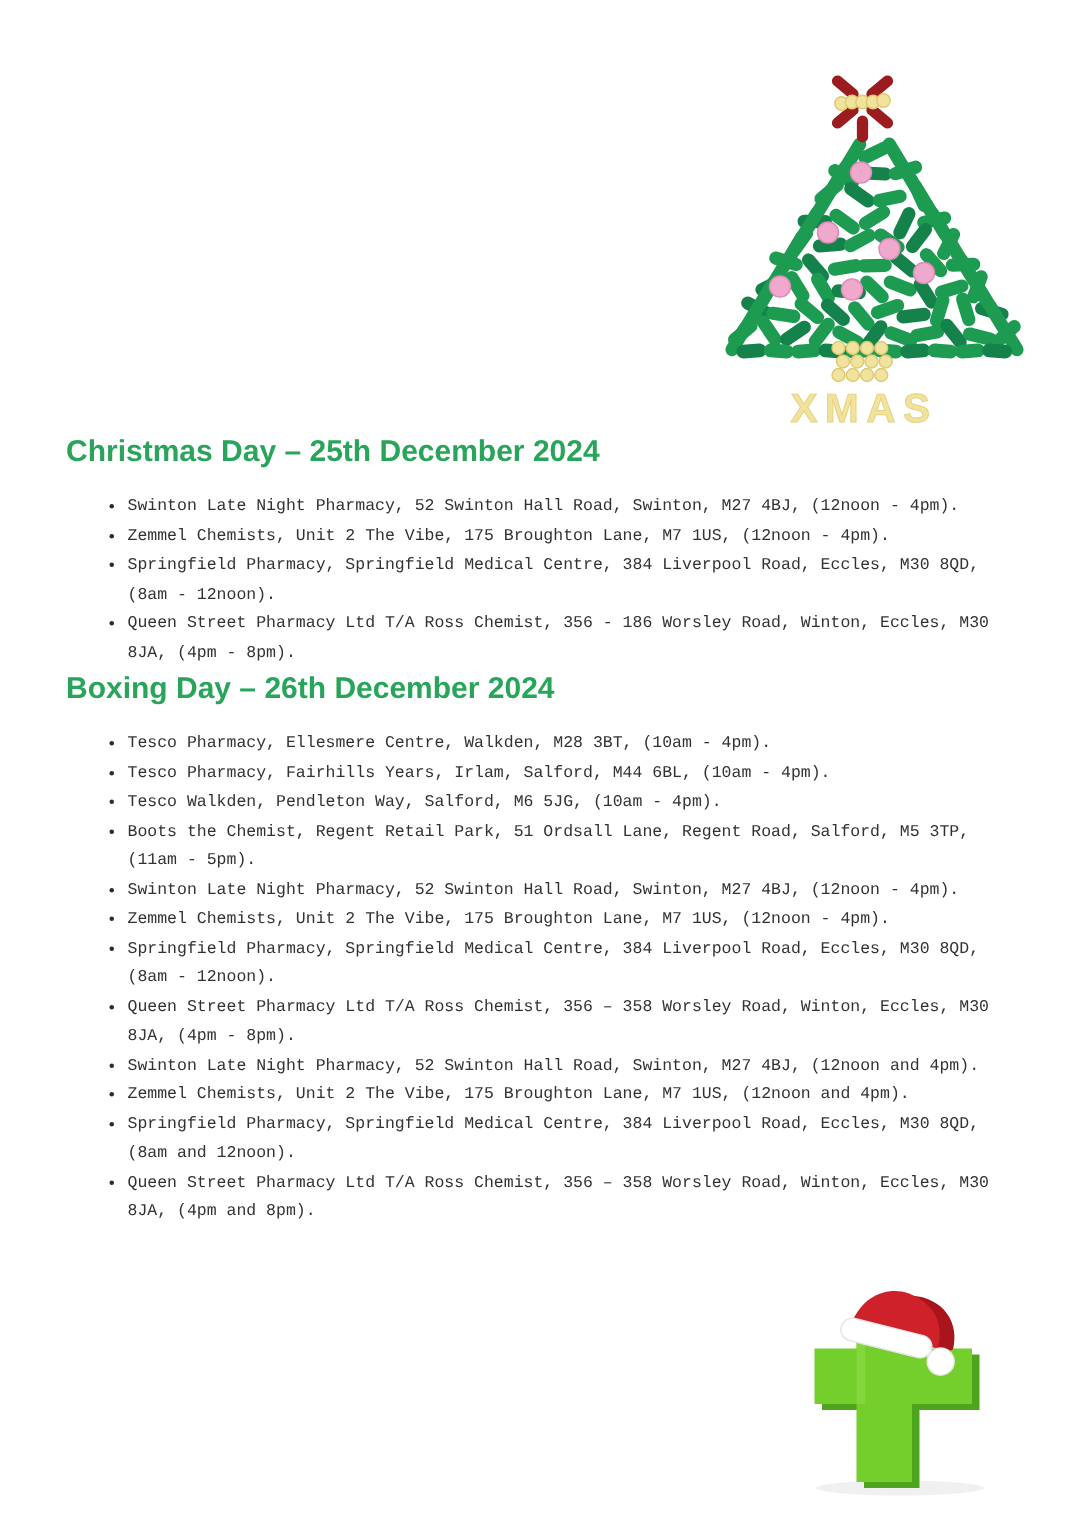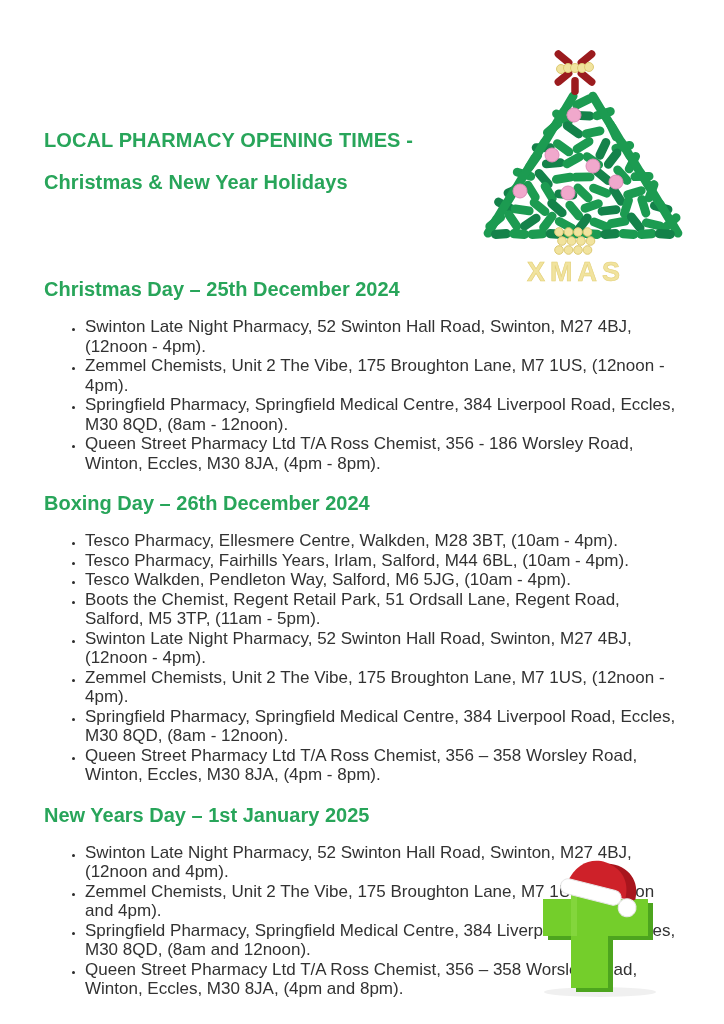--- a/index.html
+++ b/index.html
@@ -16,49 +16,46 @@
   }
   .doc-title .t-line{
     font-size:20px;font-weight:bold;color:#28a55a;
     line-height:24px;letter-spacing:.1px;
   }
   .doc-title .t-line + .t-line{margin-top:18px;}
   .tree-art{
     position:absolute;left:483px;top:38px;width:202px;height:250px;
   }
   .content{
-    position:absolute;left:44px;top:276px;width:632px;
-  }
-  .section + .section{margin-top:17px;}
+    position:absolute;left:44px;top:288px;width:632px;
+  }
+  .section + .section{}
   .section-heading{
     margin:0 0 15px 0;
     font-size:20px;font-weight:bold;color:#28a55a;line-height:26px;
   }
   .pharmacy-list{
     margin:0;padding:0 0 0 41px;
     list-style:disc outside;
   }
   .pharmacy-item{
-    font-size:17px;line-height:19.5px;color:#323232;
+    font-size:11px;line-height:19.5px;color:#323232;
     padding-left:0;
+    font-family:Liberation Mono, monospace;
   }
   .pharmacy-item::marker{color:#2b2b2b;font-size:11px;}
   .cross-art{
     position:absolute;left:538px;top:856px;width:134px;height:144px;
   }
 </style>
 </head>
 <body>
 
 <div class="page">
 
-  <div class="doc-title">
-    <div class="t-line">LOCAL PHARMACY OPENING TIMES -</div>
-    <div class="t-line">Christmas &amp; New Year Holidays</div>
-  </div>
 
   <svg class="tree-art" viewBox="0 0 202 250">
     <g id="tree-gen">
         <rect x="88.5" y="59.454238177547815" width="23" height="8.8" rx="4.4" fill="#1c9b51" transform="rotate(-26.158285941710346 100 63.85423817754781)"></rect>
         <rect x="67.9" y="75.36829038518772" width="23" height="8.8" rx="4.4" fill="#1c9b51" transform="rotate(33.92654777089774 79.4 79.76829038518773)"></rect>
         <rect x="88.5" y="73.2694800022582" width="23" height="8.8" rx="4.4" fill="#14824a" transform="rotate(2.766969920412521 100 77.66948000225821)"></rect>
         <rect x="109.10000000000001" y="71.23484385749907" width="23" height="8.8" rx="4.4" fill="#1c9b51" transform="rotate(-17.833490310840716 120.60000000000001 75.63484385749908)"></rect>
         <rect x="58.3" y="85.55711936609295" width="23" height="8.8" rx="4.4" fill="#1c9b51" transform="rotate(-40.12624785336811 69.8 89.95711936609295)"></rect>
         <rect x="78.43333333333334" y="87.45987019765597" width="23" height="8.8" rx="4.4" fill="#14824a" transform="rotate(35.56753179987027 89.93333333333334 91.85987019765598)"></rect>
         <rect x="98.56666666666666" y="89.89374449516471" width="23" height="8.8" rx="4.4" fill="#1c9b51" transform="rotate(-11.374808844038853 110.06666666666666 94.29374449516472)"></rect>
@@ -188,21 +185,20 @@
           <li class="pharmacy-item">Tesco Pharmacy, Fairhills Years, Irlam, Salford, M44 6BL, (10am - 4pm).</li>
           <li class="pharmacy-item">Tesco Walkden, Pendleton Way,  Salford, M6 5JG, (10am - 4pm).</li>
           <li class="pharmacy-item">Boots the Chemist, Regent Retail Park, 51 Ordsall Lane, Regent Road, Salford, M5 3TP, (11am - 5pm).</li>
           <li class="pharmacy-item">Swinton Late Night Pharmacy, 52 Swinton Hall Road, Swinton, M27 4BJ, (12noon - 4pm).</li>
           <li class="pharmacy-item">Zemmel Chemists, Unit 2 The Vibe, 175 Broughton Lane, M7 1US, (12noon - 4pm).</li>
           <li class="pharmacy-item">Springfield Pharmacy, Springfield Medical Centre, 384 Liverpool Road, Eccles, M30 8QD, (8am - 12noon).</li>
           <li class="pharmacy-item">Queen Street Pharmacy Ltd T/A Ross Chemist, 356 – 358 Worsley Road, Winton, Eccles, M30 8JA, (4pm - 8pm).</li>
         </ul>
       </section>
       <section class="section">
-        <h2 class="section-heading">New Years Day – 1st January 2025</h2>
         <ul class="pharmacy-list">
           <li class="pharmacy-item">Swinton Late Night Pharmacy, 52 Swinton Hall Road, Swinton, M27 4BJ, (12noon and 4pm).</li>
           <li class="pharmacy-item">Zemmel Chemists, Unit 2 The Vibe, 175 Broughton Lane, M7 1US, (12noon and 4pm).</li>
           <li class="pharmacy-item">Springfield Pharmacy, Springfield Medical Centre, 384 Liverpool Road, Eccles, M30 8QD, (8am and 12noon).</li>
           <li class="pharmacy-item">Queen Street Pharmacy Ltd T/A Ross Chemist, 356 – 358 Worsley Road, Winton, Eccles, M30 8JA, (4pm and 8pm).</li>
         </ul>
       </section>
     </div>
 
   <svg class="cross-art" viewBox="0 0 134 144">

